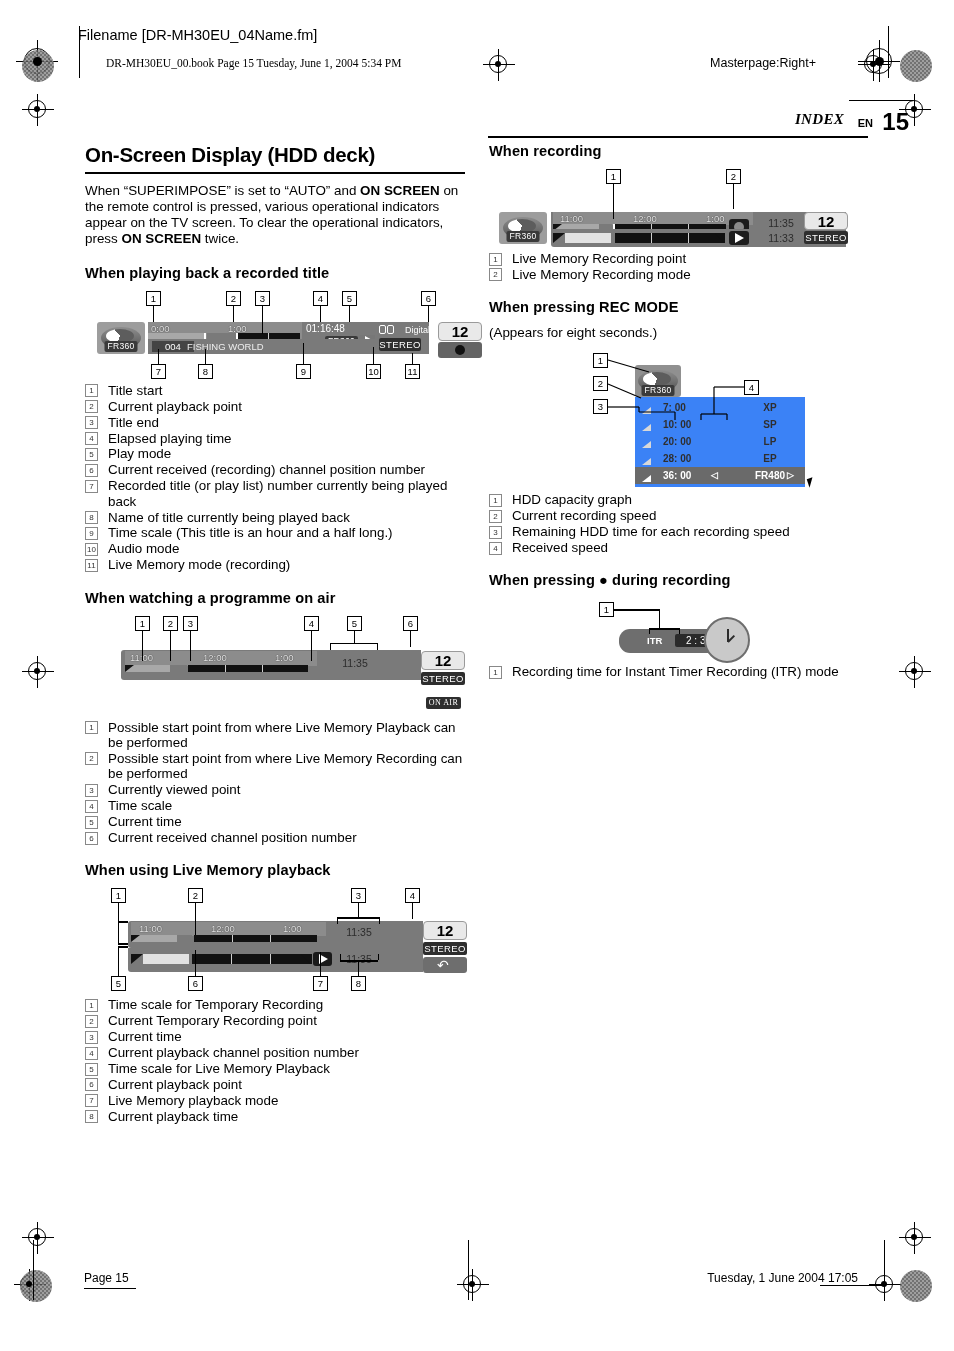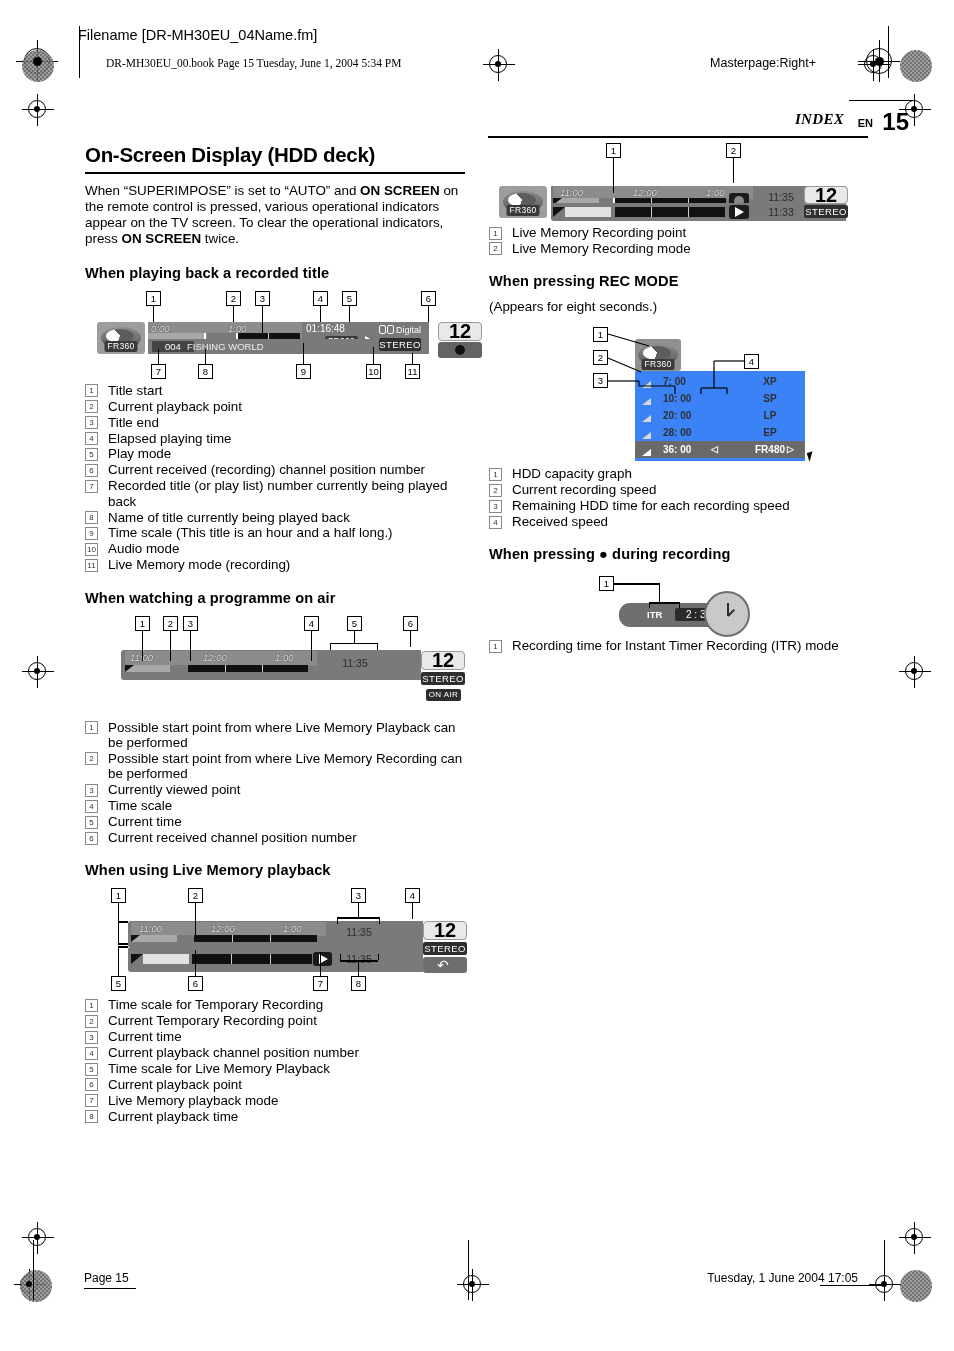--- a/index.html
+++ b/index.html
@@ -243,21 +243,20 @@
     white-space: nowrap;
     font-family: "Liberation Sans", sans-serif;
     letter-spacing: .3px;
   }
 
   .timebar {
     position: absolute;
     background: #8c8c8c;
     box-sizing: border-box;
     overflow: hidden;
-    font-style: italic;
   }
   .timebar .ticklabel {
     position: absolute;
     top: 1px;
     color: #e9e9e9;
     font-size: 9.5px;
     line-height: 11px;
     font-family: "Liberation Sans", sans-serif;
     text-shadow: 0 0 1px #000;
   }
@@ -290,21 +289,21 @@
     text-align: center;
   }
 
   .chanbox {
     position: absolute;
     background: #e9e9e9;
     border: 1.2px solid #9a9a9a;
     border-radius: 4px;
     color: #000;
     font-weight: bold;
-    font-size: 20px;
+    font-size: 15px;
     text-align: center;
     line-height: 17px;
     font-family: "Liberation Sans", sans-serif;
     box-sizing: border-box;
   }
   .stereo {
     position: absolute;
     background: #2e2e2e;
     color: #fff;
     font-size: 9.5px;
@@ -316,22 +315,23 @@
     box-sizing: border-box;
   }
   .onair {
     position: absolute;
     background: #2e2e2e;
     color: #fff;
     font-size: 8px;
     line-height: 11px;
     text-align: center;
     border-radius: 2px;
-    font-family: Liberation Sans, sans-serif;
+    font-family: Liberation Serif, serif;
     letter-spacing: .4px;
+    margin-top: 8px;
   }
   .modebtn {
     position: absolute;
     background: #777;
     border-radius: 3px;
     box-sizing: border-box;
   }
   .glyph-play {
     position: absolute;
     width: 0; height: 0;
@@ -582,21 +582,21 @@
       <div class="seg grey" style="left:217px; top:31px; width:96px; height:32px;"></div>
       <span class="elapsed" style="left:221px; top:32px;">01:16:48</span>
       <div class="fr-label" style="left:240px; top:45px; transform:none;">FR360</div>
       <div class="modebtn" style="left:274px; top:44px; width:19px; height:13px;">
         <span class="glyph-play" style="left:6px; top:1px;"></span>
       </div>
 
       <div class="seg grey" style="left:290px; top:31px; width:54px; height:32px;"></div>
       <span class="dd-mark" style="left:294px; top:34px;"></span>
       <span class="dd-mark" style="left:302px; top:34px; transform:scaleX(-1);"></span>
-      <span class="digital-badge" style="left:311px; top:33px;">Digital</span>
+      <span class="digital-badge" style="left:296px; top:33px;padding-left:24px;">Digital</span>
       <div class="stereo" style="left:294px; top:47px; width:42px; height:13px;">STEREO</div>
 
       <div class="chanbox" style="left:353px; top:31px; width:44px; height:19px;">12</div>
       <div class="modebtn" style="left:353px; top:51px; width:44px; height:16px; background:#646464;">
         <span class="glyph-rec" style="left:17px; top:3px; width:10px; height:10px;"></span>
       </div>
 
       <div class="seg grey" style="left:63px; top:48px; width:230px; height:15px;"></div>
       <span class="titlebar-text" style="left:67px; top:50px; color:#fff; background:#444; padding:0 13px;">004</span>
       <span class="titlebar-text" style="left:102px; top:50px;">FISHING WORLD</span>
@@ -740,20 +740,21 @@
       <li><span class="num">5</span><span>Time scale for Live Memory Playback</span></li>
       <li><span class="num">6</span><span>Current playback point</span></li>
       <li><span class="num">7</span><span>Live Memory playback mode</span></li>
       <li><span class="num">8</span><span>Current playback time</span></li>
     </ol>
 
   </div>
 
   <div class="col col-right">
 
+    <h2 class="sub" style="margin-top:0;">When recording</h2>
 
     <div class="osd-wrap" style="height:78px;">
       <div class="callout" style="left:117px; top:0;">1</div>
       <div class="callout" style="left:237px; top:0;">2</div>
       <div class="leader v" style="left:124px; top:15px; height:35px;"></div>
       <div class="leader v" style="left:244px; top:15px; height:25px;"></div>
 
       <div class="hdd-icon" style="left:10px; top:43px; width:48px; height:32px;">
         <div class="disc">
           <div class="body"></div>

